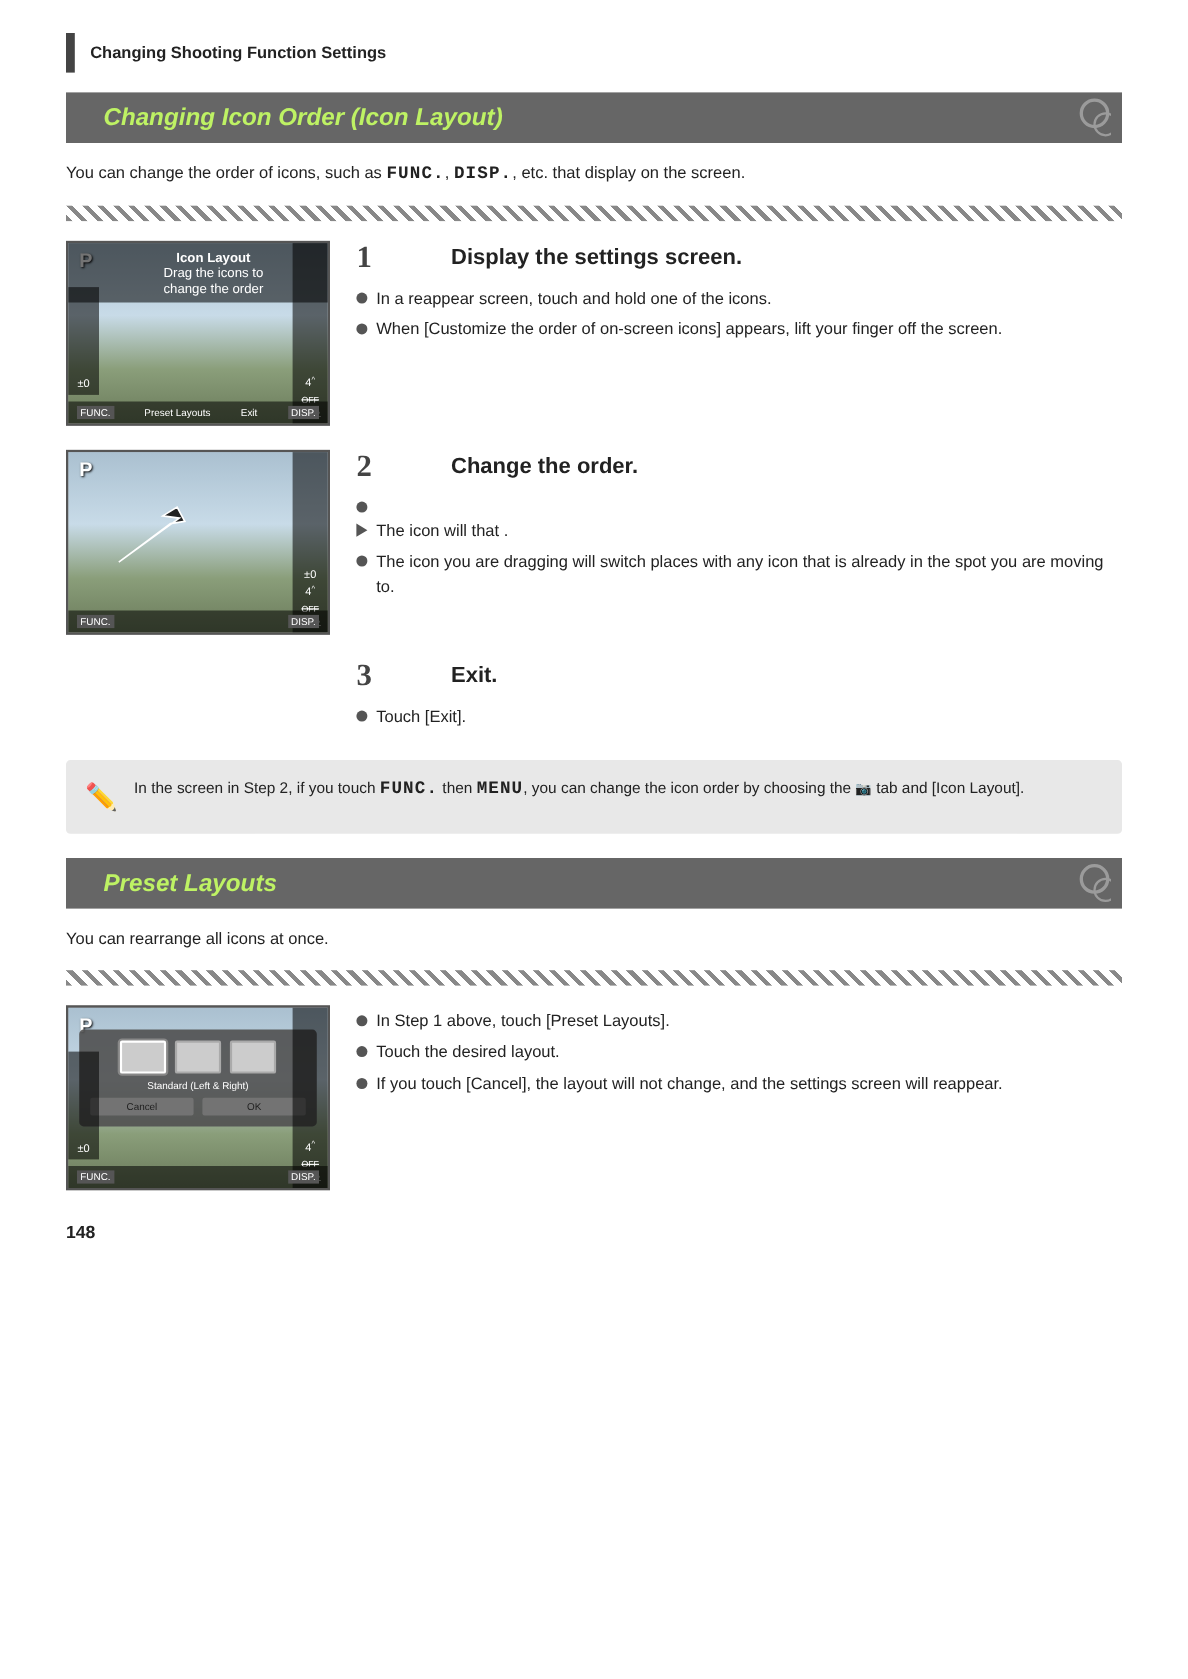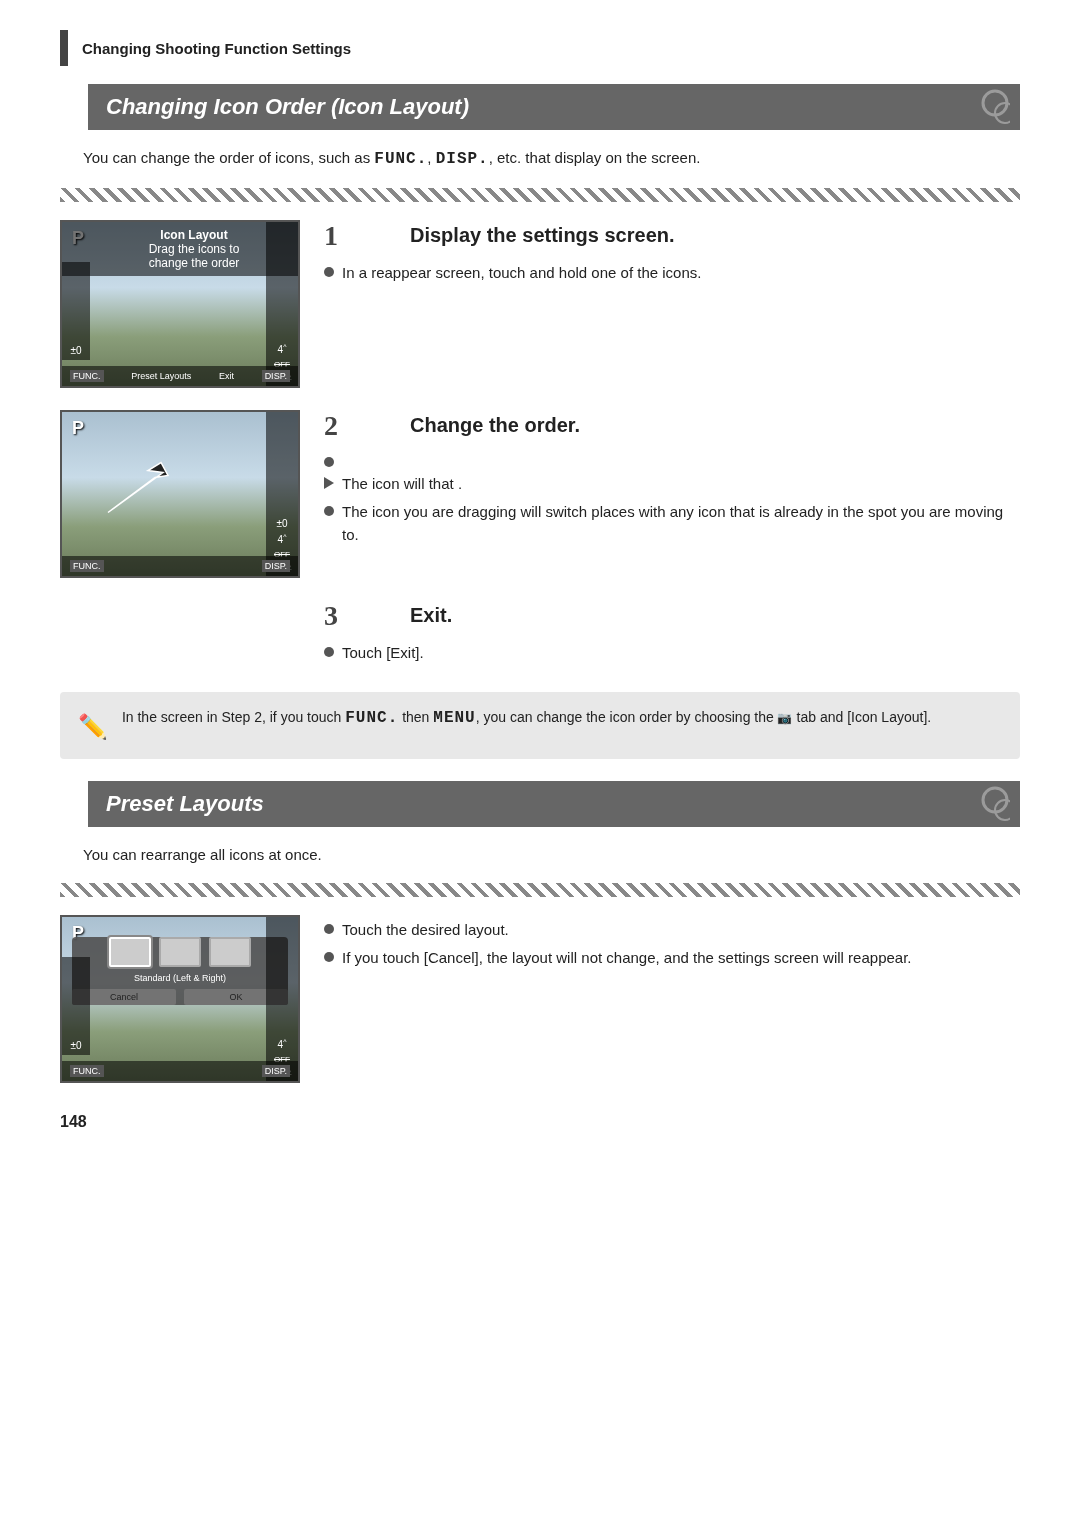--- a/index.html
+++ b/index.html
@@ -29,28 +29,27 @@
       flex-shrink: 0;
     }
     .breadcrumb-text {
       font-size: 15px;
       font-weight: bold;
       color: #222;
     }
     
     .section-header {
       background: #666;
-      color: #ffffff;
+      color: #bef264;
       font-size: 22px;
       font-weight: bold;
       font-style: italic;
-      padding: 10px 18px;
+      padding: 10px 34px;
       margin-bottom: 16px;
       position: relative;
-      margin-left: 28px;
     }
     .section-header .watermark {
       position: absolute;
       right: 10px;
       top: 4px;
       width: 60px;
       height: 42px;
       opacity: 0.35;
     }
     
@@ -63,21 +62,20 @@
         transparent 4px,
         transparent 10px
       );
       margin-bottom: 18px;
     }
     
     .intro-text {
       font-size: 15px;
       line-height: 1.55;
       margin-bottom: 16px;
-      margin-left: 23px;
     }
     .mono-key {
       font-family: 'Courier New', monospace;
       font-weight: bold;
       font-size: 16px;
       letter-spacing: 1px;
     }
     
     .steps-section {
       display: flex;
@@ -255,21 +253,21 @@
       background: #888;
       border: 2px solid #555;
       position: relative;
       overflow: hidden;
     }
     .preset-dialog {
       position: absolute;
       top: 20px; left: 10px; right: 10px;
       background: rgba(80,80,80,0.9);
       border-radius: 4px;
-      padding: 0;
+      padding: 10px;
     }
     .layout-icons-row {
       display: flex;
       gap: 8px;
       justify-content: center;
       margin-bottom: 6px;
     }
     .layout-icon {
       width: 42px;
       height: 30px;
@@ -378,20 +376,24 @@
 
       <div class="step-content">
         <div class="step-title-row">
           <span class="step-number">1</span>
           <span class="step-title">Display the settings screen.</span>
         </div>
         <ul class="bullet-list">
           <li>
             <span class="bullet-circle"></span>
             <span>In a reappear screen, touch and hold one of the icons.</span>
+          </li>
+          <li>
+            <span class="bullet-circle"></span>
+            <span>When [Customize the order of on-screen icons] appears, lift your finger off the screen.</span>
           </li>
         </ul>
       </div>
     </div>
 
     <div class="step-row">
 
       <div class="camera-screen">
         <div class="sky-bg"></div>
         <div class="cam-label-p">P</div>
@@ -500,20 +502,24 @@
       <div class="cam-bottom-bar">
         <span style="font-size:9px; background:#555; padding:1px 3px;">FUNC.</span>
         <span style="font-size:9px; background:#555; padding:1px 3px;">DISP.</span>
       </div>
     </div>
 
     <div class="step-content preset-bullets">
       <ul class="bullet-list">
         <li>
           <span class="bullet-circle"></span>
+          <span>In Step 1 above, touch [Preset Layouts].</span>
+        </li>
+        <li>
+          <span class="bullet-circle"></span>
           <span>Touch the desired layout.</span>
         </li>
         <li>
           <span class="bullet-circle"></span>
           <span>If you touch [Cancel], the layout will not change, and the settings screen will reappear.</span>
         </li>
       </ul>
     </div>
   </div>
 

